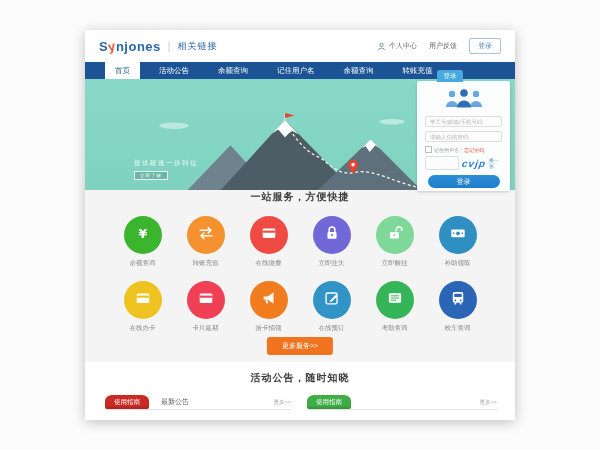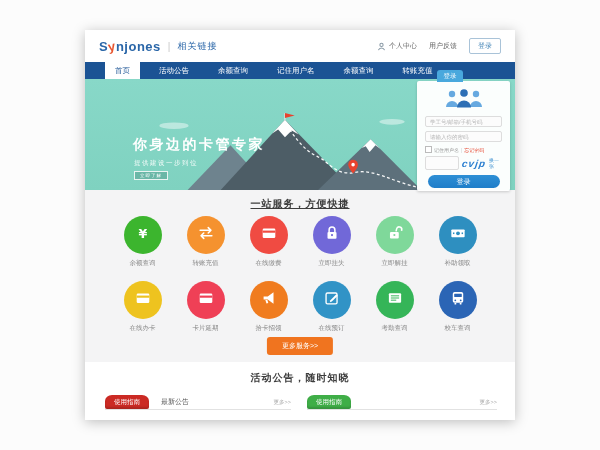--- a/index.html
+++ b/index.html
@@ -37,21 +37,21 @@
   .sep{color:#ccc;}
   .forgot{color:var(--forgot-red);cursor:pointer;}
   .cap-row{display:flex;align-items:center;gap:3px;margin-bottom:5px;}
   .cap-in{width:28px;height:10px;border:1px solid #ddd;background:#fcfcfc;border-radius:2px;}
   .cap-img{font-size:10px;font-style:italic;font-weight:bold;color:#2b7fd0;letter-spacing:1px;transform:skewX(-8deg);cursor:pointer;}
   .cap-change{font-size:5px;color:var(--link-blue);cursor:pointer;}
   .login-btn{display:block;width:72px;height:13px;margin:2px auto 0;background:linear-gradient(var(--button-blue),#1e7ec9);border:none;border-radius:7px;color:#fff;font-size:7px;line-height:13px;padding:0;font-family:inherit;cursor:pointer;}
   
   .services{position:absolute;top:160px;left:0;right:0;height:172px;background:var(--section-gray);}
   .sec-title{text-align:center;font-size:10px;font-weight:600;color:#3c3c3c;letter-spacing:1px;}
-  .services .sec-title{padding-top:7px;text-decoration:underline;}
+  .services .sec-title{}
   .grid{position:absolute;left:26px;right:26px;top:26px;display:grid;grid-template-columns:repeat(6,1fr);row-gap:13px;}
   .svc{display:flex;flex-direction:column;align-items:center;cursor:pointer;}
   .circle{width:38px;height:38px;border-radius:50%;display:flex;align-items:center;justify-content:center;}
   .svc-label{margin-top:5px;font-size:6.5px;color:#888;}
   .more-btn{position:absolute;left:50%;top:147px;transform:translateX(-50%);background:var(--accent-orange);color:#fff;border:none;border-radius:3px;font-size:7px;padding:4px 15px;font-family:inherit;cursor:pointer;}
   
   .announce{position:absolute;top:332px;left:0;right:0;bottom:0;background:#fff;}
   .announce .sec-title{padding-top:9px;}
   .panels{margin-top:9px;display:flex;padding:0 18px 0 20px;gap:16px;}
   .panel{display:flex;align-items:flex-end;border-bottom:1px solid #e2e2e2;height:15px;position:relative;}
@@ -103,21 +103,20 @@
       <polygon points="186,80 240,28 292,80" fill="#5d707b"></polygon>
       <polygon points="231,37 240,28 250,38 245,34 239,41 235,35" fill="#fff"></polygon>
       <line x1="152" y1="8" x2="152" y2="1" stroke="#f4f4f4" stroke-width="1"></line>
       <polygon points="152,1 162,3.5 152,6" fill="#e8432e"></polygon>
       <path d="M292 78 C 262 72 244 58 224 62 C 204 66 196 50 186 46 C 172 40 162 26 153 12" stroke="#fff" stroke-width="1.3" stroke-dasharray="3 2.6" fill="none" opacity=".95"></path>
       <g transform="translate(222,56)">
           <path d="M0 -7a5 5 0 0 1 5 5c0 3.4-5 9-5 9s-5-5.6-5-9a5 5 0 0 1 5-5z" fill="#e8432e"></path>
           <circle cx="0" cy="-2" r="1.8" fill="#fff"></circle>
         </g>
     </svg>
-    <div class="hero-title">你身边的卡管专家</div>
     <div class="hero-sub">提供建设一步到位</div>
     <div class="hero-badge">立即了解</div>
   </section>
 
   <div class="login-tab">登录</div>
   <div class="login-card">
     <div class="people">
       <svg width="42" height="22" viewBox="0 0 42 22">
           <g fill="#66a9e0">
             <circle cx="9" cy="7" r="3.2"></circle>

